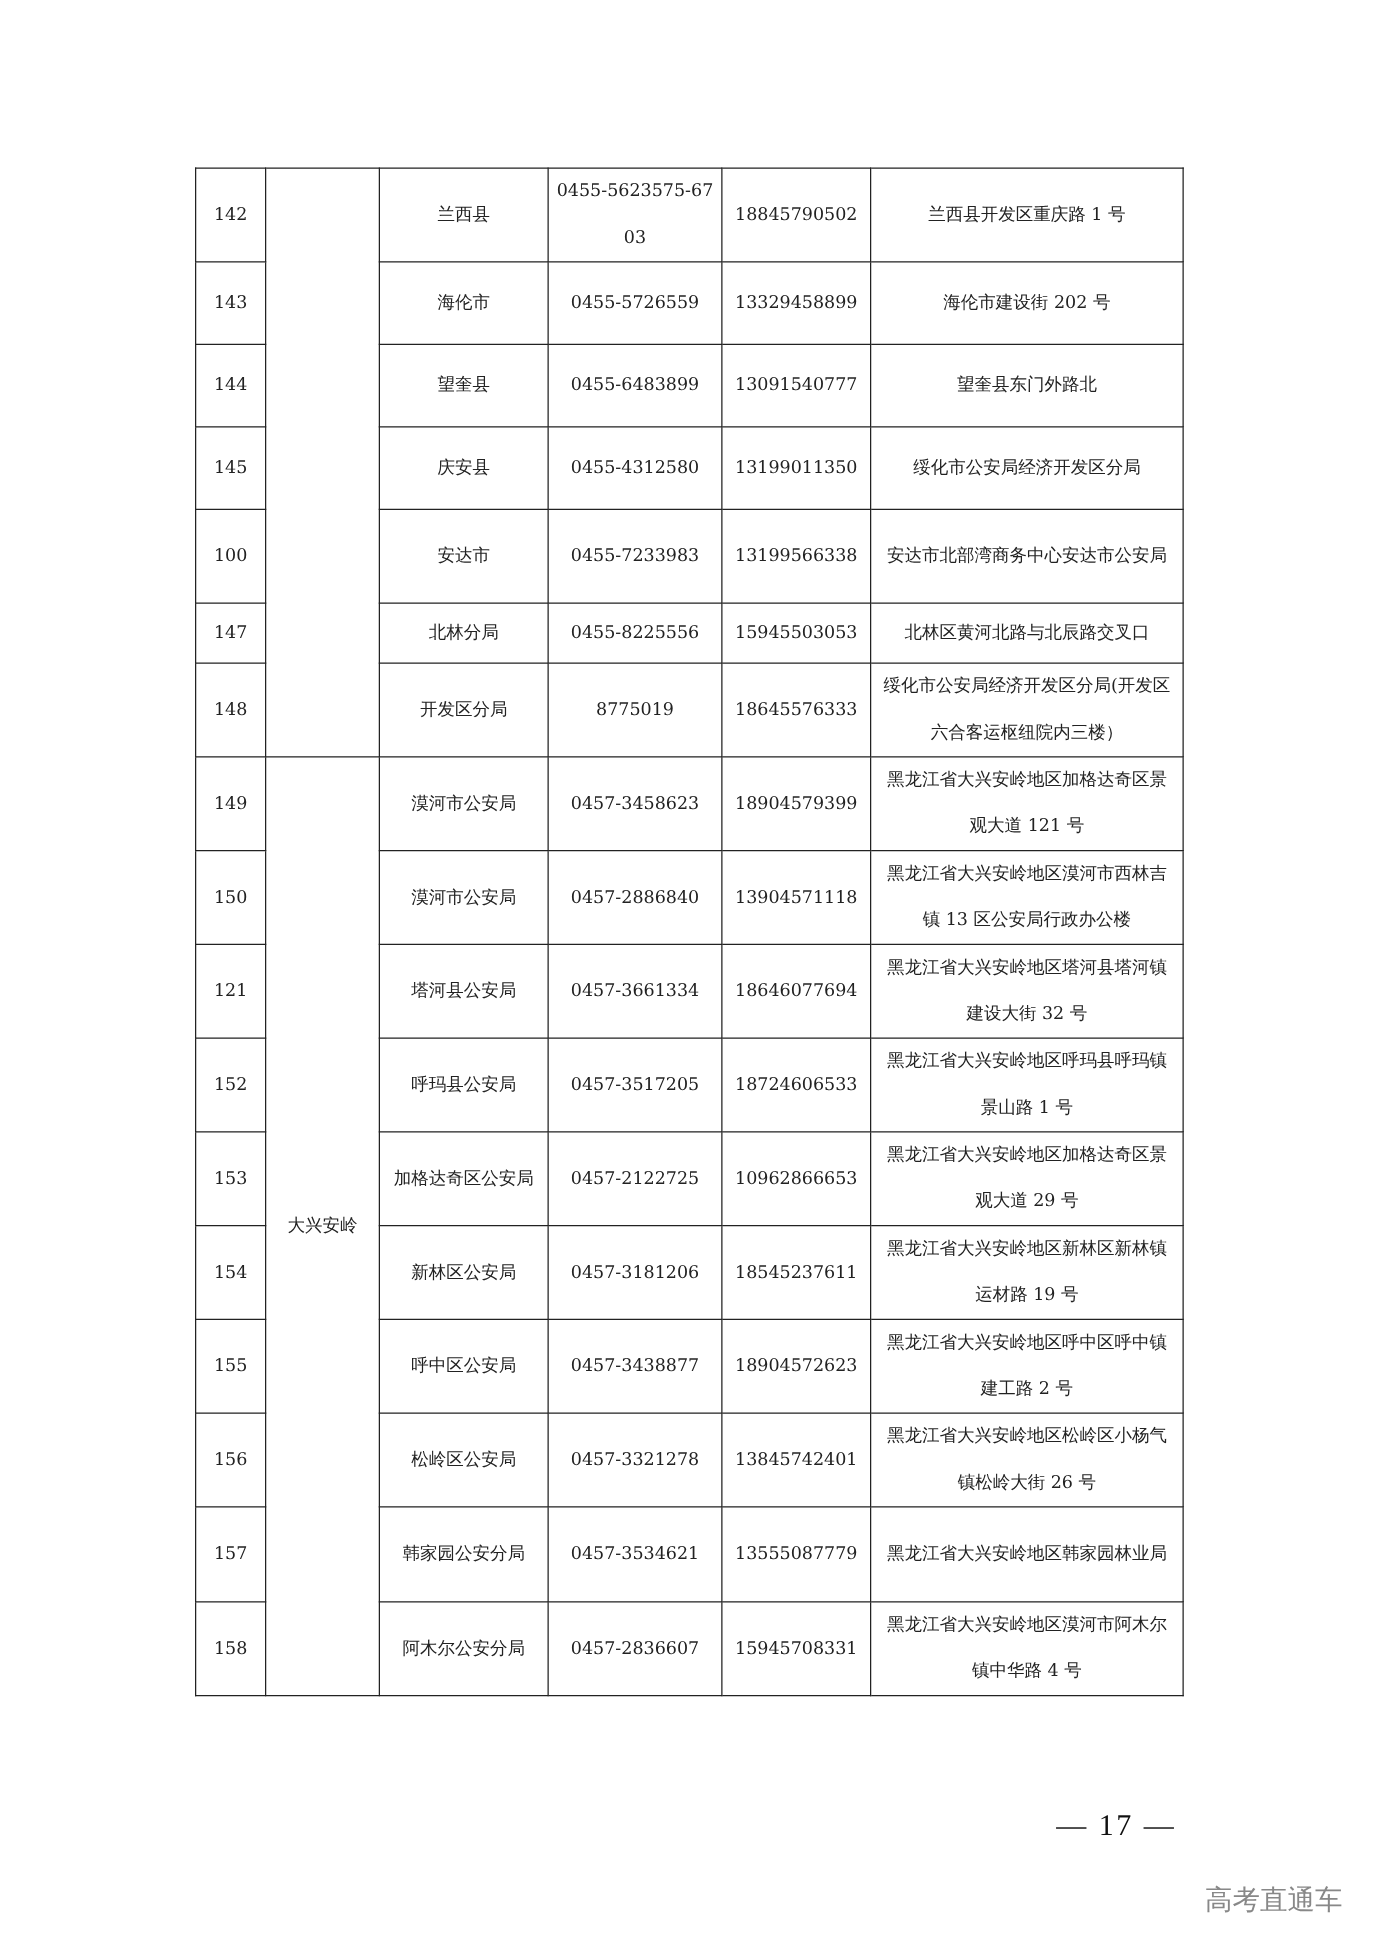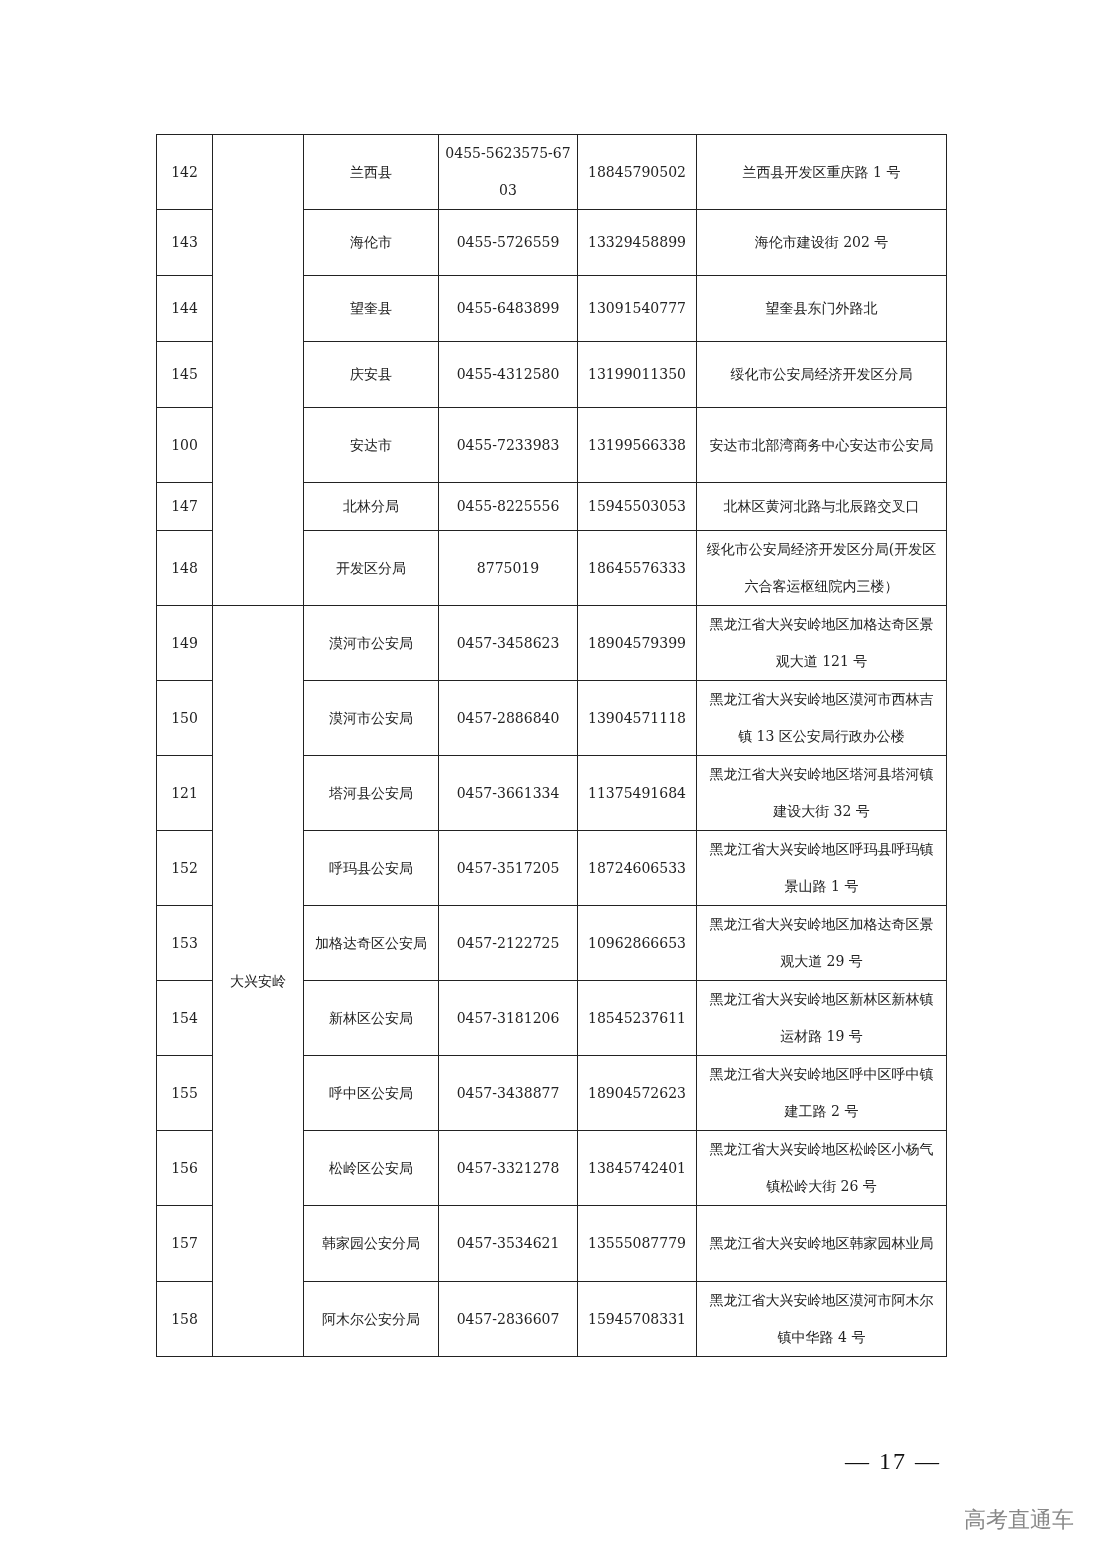--- a/index.html
+++ b/index.html
@@ -91,21 +91,21 @@
         <td class="idx">150</td>
         <td class="unit">漠河市公安局</td>
         <td class="tel">0457-2886840</td>
         <td class="mobile">13904571118</td>
         <td class="addr">黑龙江省大兴安岭地区漠河市西林吉镇 13 区公安局行政办公楼</td>
       </tr>
       <tr style="height: 75px;">
         <td class="idx">121</td>
         <td class="unit">塔河县公安局</td>
         <td class="tel">0457-3661334</td>
-        <td class="mobile">11375491684</td>
+        <td class="mobile">18646077694</td>
         <td class="addr">黑龙江省大兴安岭地区塔河县塔河镇建设大街 32 号</td>
       </tr>
       <tr style="height: 75px;">
         <td class="idx">152</td>
         <td class="unit">呼玛县公安局</td>
         <td class="tel">0457-3517205</td>
         <td class="mobile">18724606533</td>
         <td class="addr">黑龙江省大兴安岭地区呼玛县呼玛镇景山路 1 号</td>
       </tr>
       <tr style="height: 75px;">

